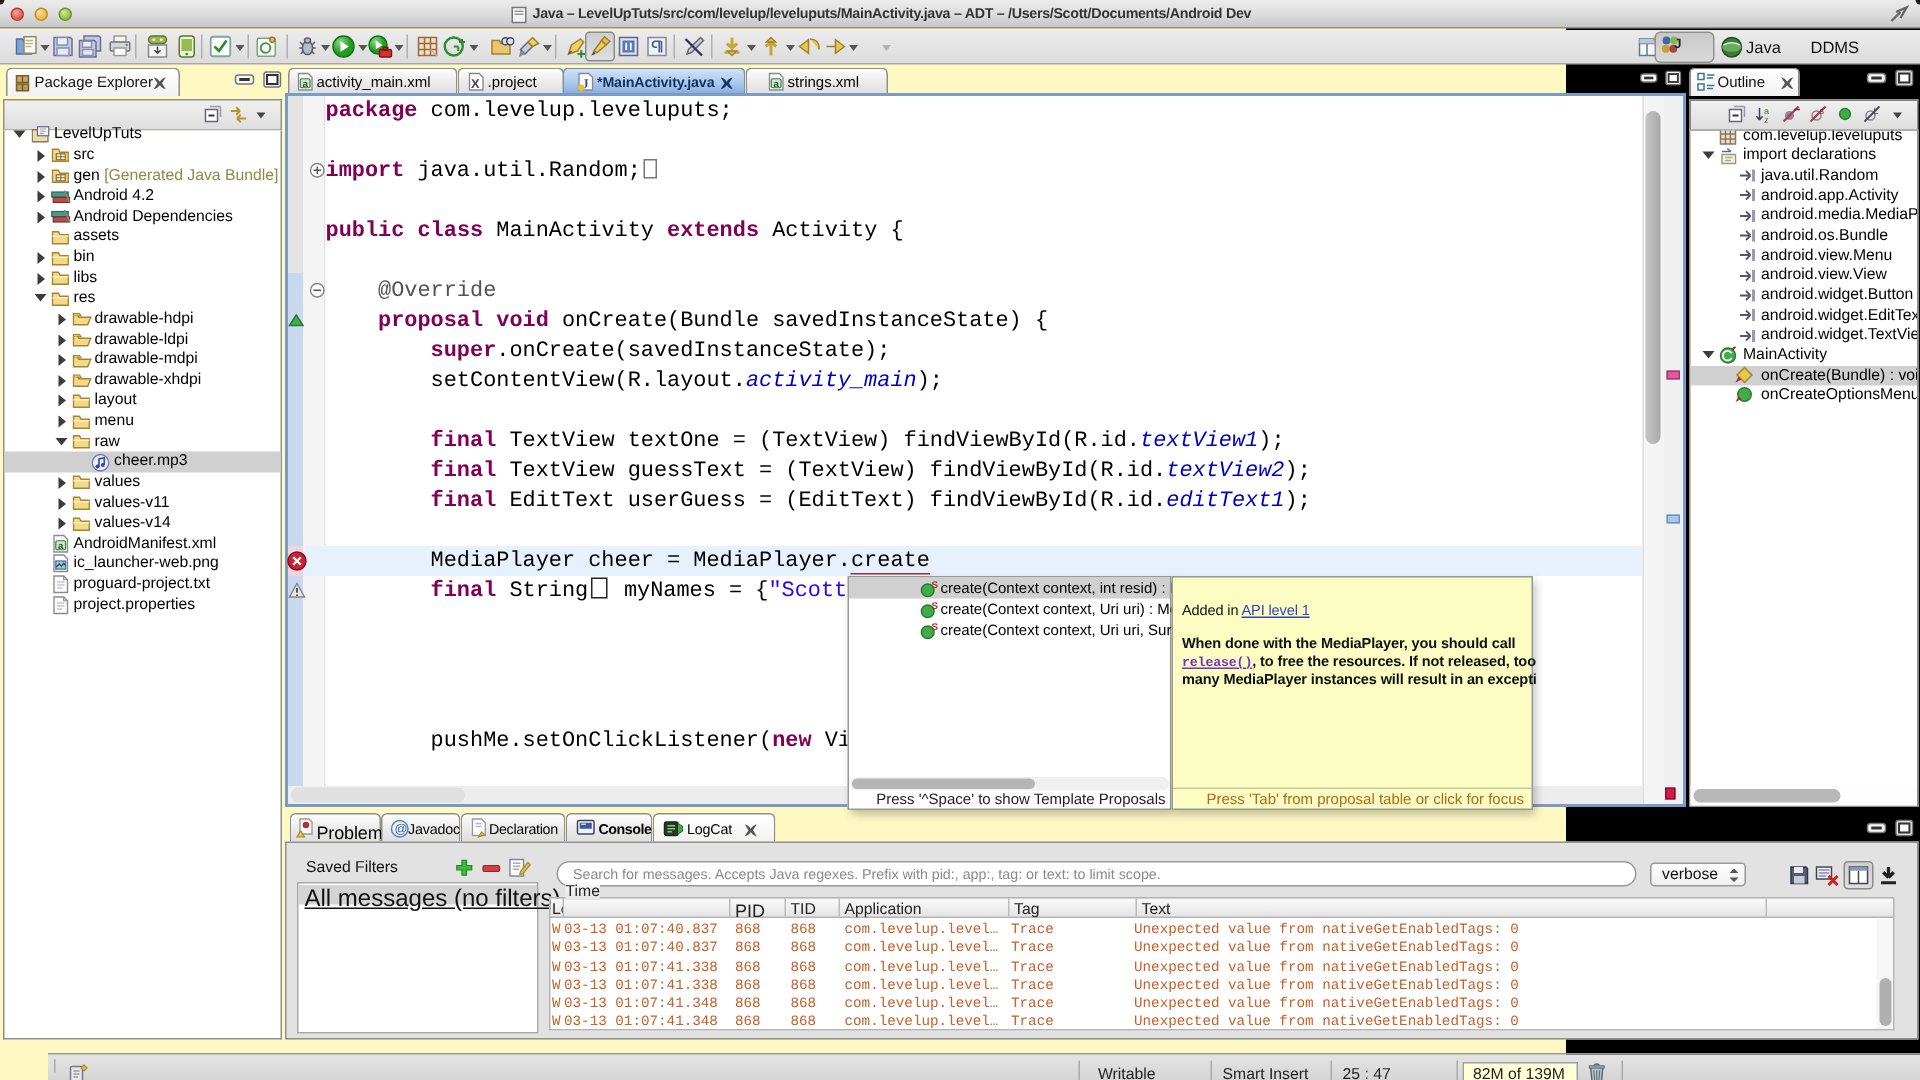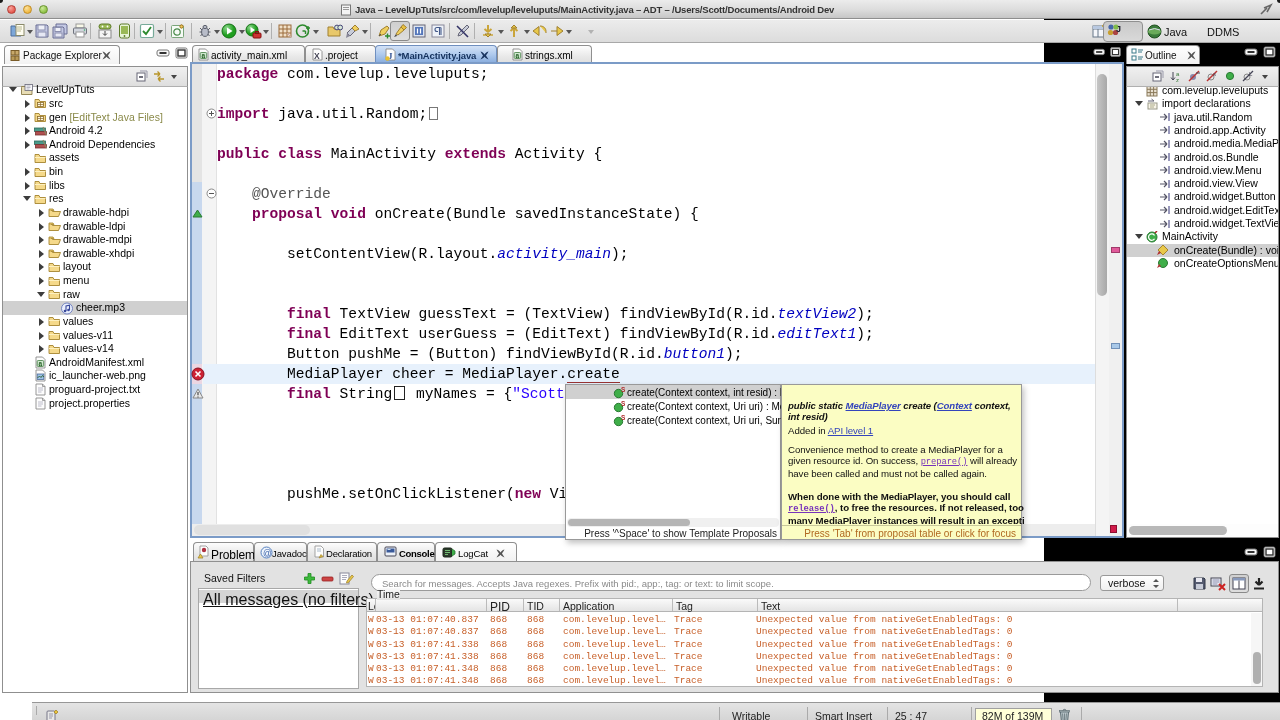--- a/index.html
+++ b/index.html
@@ -1,18 +1,18 @@
 <!DOCTYPE html>
 <html><head>
 <meta charset="utf-8">
 <style>
 * { margin:0; padding:0; box-sizing:border-box; }
 html,body { width:1280px; height:720px; overflow:hidden; background:#000; }
 #root { position:absolute; top:0; left:0; width:1044px; height:720px;
-  font-family:"Liberation Sans", sans-serif; background:#ffffff; }
+  font-family:"Liberation Sans", sans-serif; background:#fef9c3; }
 .abs { position:absolute; }
 .sans { font-family:"Liberation Sans", sans-serif;margin-left:44px; }
 .mono { font-family:"Liberation Mono", monospace; }
 
 
 #titlebar { position:absolute; top:0; left:0; width:1280px; height:19px;
   background:linear-gradient(#ececec,#dcdcdc 55%,#c6c6c6);
   border-bottom:1px solid #8e8e8e; }
 .tl { position:absolute; top:4.5px; width:9px; height:9px; border-radius:50%; }
 #title-text { position:absolute; top:4px; left:355px; font-size:9.5px; font-weight:bold; color:#333; letter-spacing:-0.2px;}
@@ -368,21 +368,21 @@
           <svg class="abs" style="left:34px; top:0.5px" width="13" height="12">
             <use href="#pkgfold"></use>
           </svg>
           <span class="abs" style="left:49px">src</span>
         </div>
     <div class="trow" style="left:0; top:110.5px;">
           <i class="arrow-r" style="left:25px"></i>
           <svg class="abs" style="left:34px; top:0.5px" width="13" height="12">
             <use href="#pkgfold"></use>
           </svg>
-          <span class="abs" style="left:49px">gen <span style="color:#8a8a4a">[EditText Java Files]</span></span>
+          <span class="abs" style="left:49px">gen <span style="color:#8a8a4a">[Generated Java Bundle]</span></span>
         </div>
     <div class="trow" style="left:0; top:124.1px;">
           <i class="arrow-r" style="left:25px"></i>
           <svg class="abs" style="left:34px; top:0.5px" width="13" height="12">
             <use href="#books"></use>
           </svg>
           <span class="abs" style="left:49px">Android 4.2</span>
         </div>
     <div class="trow" style="left:0; top:137.7px;">
           <i class="arrow-r" style="left:25px"></i>
@@ -592,24 +592,25 @@
         <path d="M6 1 L11 10 H1 Z" fill="#e8e8e8" stroke="#888"></path>
         <path d="M6 4 V7.2 M6 8.4 V9.4" stroke="#555" stroke-width="1.3"></path>
       </svg>
 
   <div id="code">
     <div class="cline" style="top:0px"><span class="kw">package</span> com.levelup.leveluputs;</div>
     <div class="cline" style="top:80px"><span class="kw">public</span> <span class="kw">class</span> MainActivity <span class="kw">extends</span> Activity {</div>
     <div class="cline" style="top:40px"><span class="kw">import</span> java.util.Random;<span style="display:inline-block; width:9px; height:13px; border:1px solid #777; vertical-align:-2px; margin-left:2px;"></span></div>
     <div class="cline" style="top:120px">    <span class="ann">@Override</span></div>
     <div class="cline" style="top:140px">    <span class="kw">proposal</span> <span class="kw">void</span> onCreate(Bundle savedInstanceState) {</div>
+    <div class="cline" style="top:160px">        <span class="kw">super</span>.onCreate(savedInstanceState);</div>
     <div class="cline" style="top:180px">        setContentView(R.layout.<span class="fld">activity_main</span>);</div>
+    <div class="cline" style="top:220px">        <span class="kw">final</span> TextView textOne = (TextView) findViewById(R.id.<span class="fld">textView1</span>);</div>
     <div class="cline" style="top:240px">        <span class="kw">final</span> TextView guessText = (TextView) findViewById(R.id.<span class="fld">textView2</span>);</div>
     <div class="cline" style="top:260px">        <span class="kw">final</span> EditText userGuess = (EditText) findViewById(R.id.<span class="fld">editText1</span>);</div>
-    <div class="cline" style="top:280px">        Button pushMe = (Button) findViewById(R.id.<span class="fld">button1</span>);</div>
     <div class="cline" style="top:300px">        MediaPlayer cheer = MediaPlayer.<span style="border-bottom:1.5px solid #993333;">create</span></div>
     <div class="cline" style="top:320px">        <span class="kw">final</span> String<span style="display:inline-block; width:11px; height:14px; border:1px solid #222; vertical-align:-2px; margin:0 2px;"></span> myNames = {<span class="str">"Scott"</span>, <span class="str">"John"</span>};</div>
     <div class="cline" style="top:420px">        pushMe.setOnClickListener(<span class="kw">new</span> View.OnClickListener() {</div>
   </div>
 
   <div class="abs" style="left:192px; top:524px; width:903px; height:12px; background:#ededed;"></div>
   <div class="abs" style="left:194px; top:525px; width:116px; height:10px; background:#e0e0e0; border-radius:5px;"></div>
 
   <div class="abs" style="left:1095px; top:64px; width:14px; height:472px; background:#f4f4f4; border-left:1px solid #ddd;"></div>
   <div class="abs" style="left:1097px; top:74px; width:10px; height:222px; background:linear-gradient(90deg,#c6c6c6,#a8a8a8); border-radius:5px;"></div>
@@ -995,23 +996,21 @@
           <text x="8" y="6" font-size="6.5" font-weight="bold" fill="#b03030" font-family="Liberation Sans">S</text>
         </svg>
     <div class="abs" style="left:17px; top:29.5px;">create(Context context, Uri uri, SurfaceHolder I</div>
   </div>
   <div class="abs" style="left:567px; top:518px; width:212px; height:9px; background:#f0f0f0; border-radius:4px;"></div>
   <div class="abs" style="left:568px; top:519px; width:122px; height:7px; background:#b5b5b5; border-radius:4px;"></div>
   <div class="abs" style="left:565px; top:528px; width:212px; text-align:right; font-size:10px; color:#222;">Press '^Space' to show Template Proposals</div>
 
   <div class="abs" style="left:781px; top:384px; width:241px; height:156px; background:#fbfdc3; border:1px solid #999; box-shadow:2px 3px 6px rgba(0,0,0,0.25);"></div>
   <div class="abs" style="left:788px; top:400px; width:236px; height:124px; font-size:9.7px; letter-spacing:-0.08px; line-height:11.3px; color:#111; white-space:nowrap; overflow:hidden;">
-    <div style="font-weight:bold; font-style:italic; font-size:9.6px;">public static <span style="color:#3344bb; text-decoration:underline;">MediaPlayer</span> create (<span style="color:#3344bb; text-decoration:underline;">Context</span> context,<br>int resid)</div>
     <div style="margin-top:2px;">Added in <span style="color:#3344bb; text-decoration:underline;">API level 1</span></div>
-    <div style="margin-top:8px;">Convenience method to create a MediaPlayer for a<br>given resource id. On success, <span class="mono" style="color:#7733bb; text-decoration:underline; font-size:8.8px;">prepare()</span> will already<br>have been called and must not be called again.</div>
     <div style="margin-top:11px;font-weight:bold;">When done with the MediaPlayer, you should call<br><span class="mono" style="color:#7733bb; text-decoration:underline; font-size:8.8px;">release()</span>, to free the resources. If not released, too<br>many MediaPlayer instances will result in an exception.</div>
   </div>
   <div class="abs" style="left:782px; top:525px; width:239px; height:1px; background:#c8c89a;"></div>
   <div class="abs" style="left:782px; top:528px; width:234px; text-align:right; font-size:10px; color:#b06820;">Press 'Tab' from proposal table or click for focus</div>
 </div>
 
 <div id="popup"></div>
 
 </div>
 

